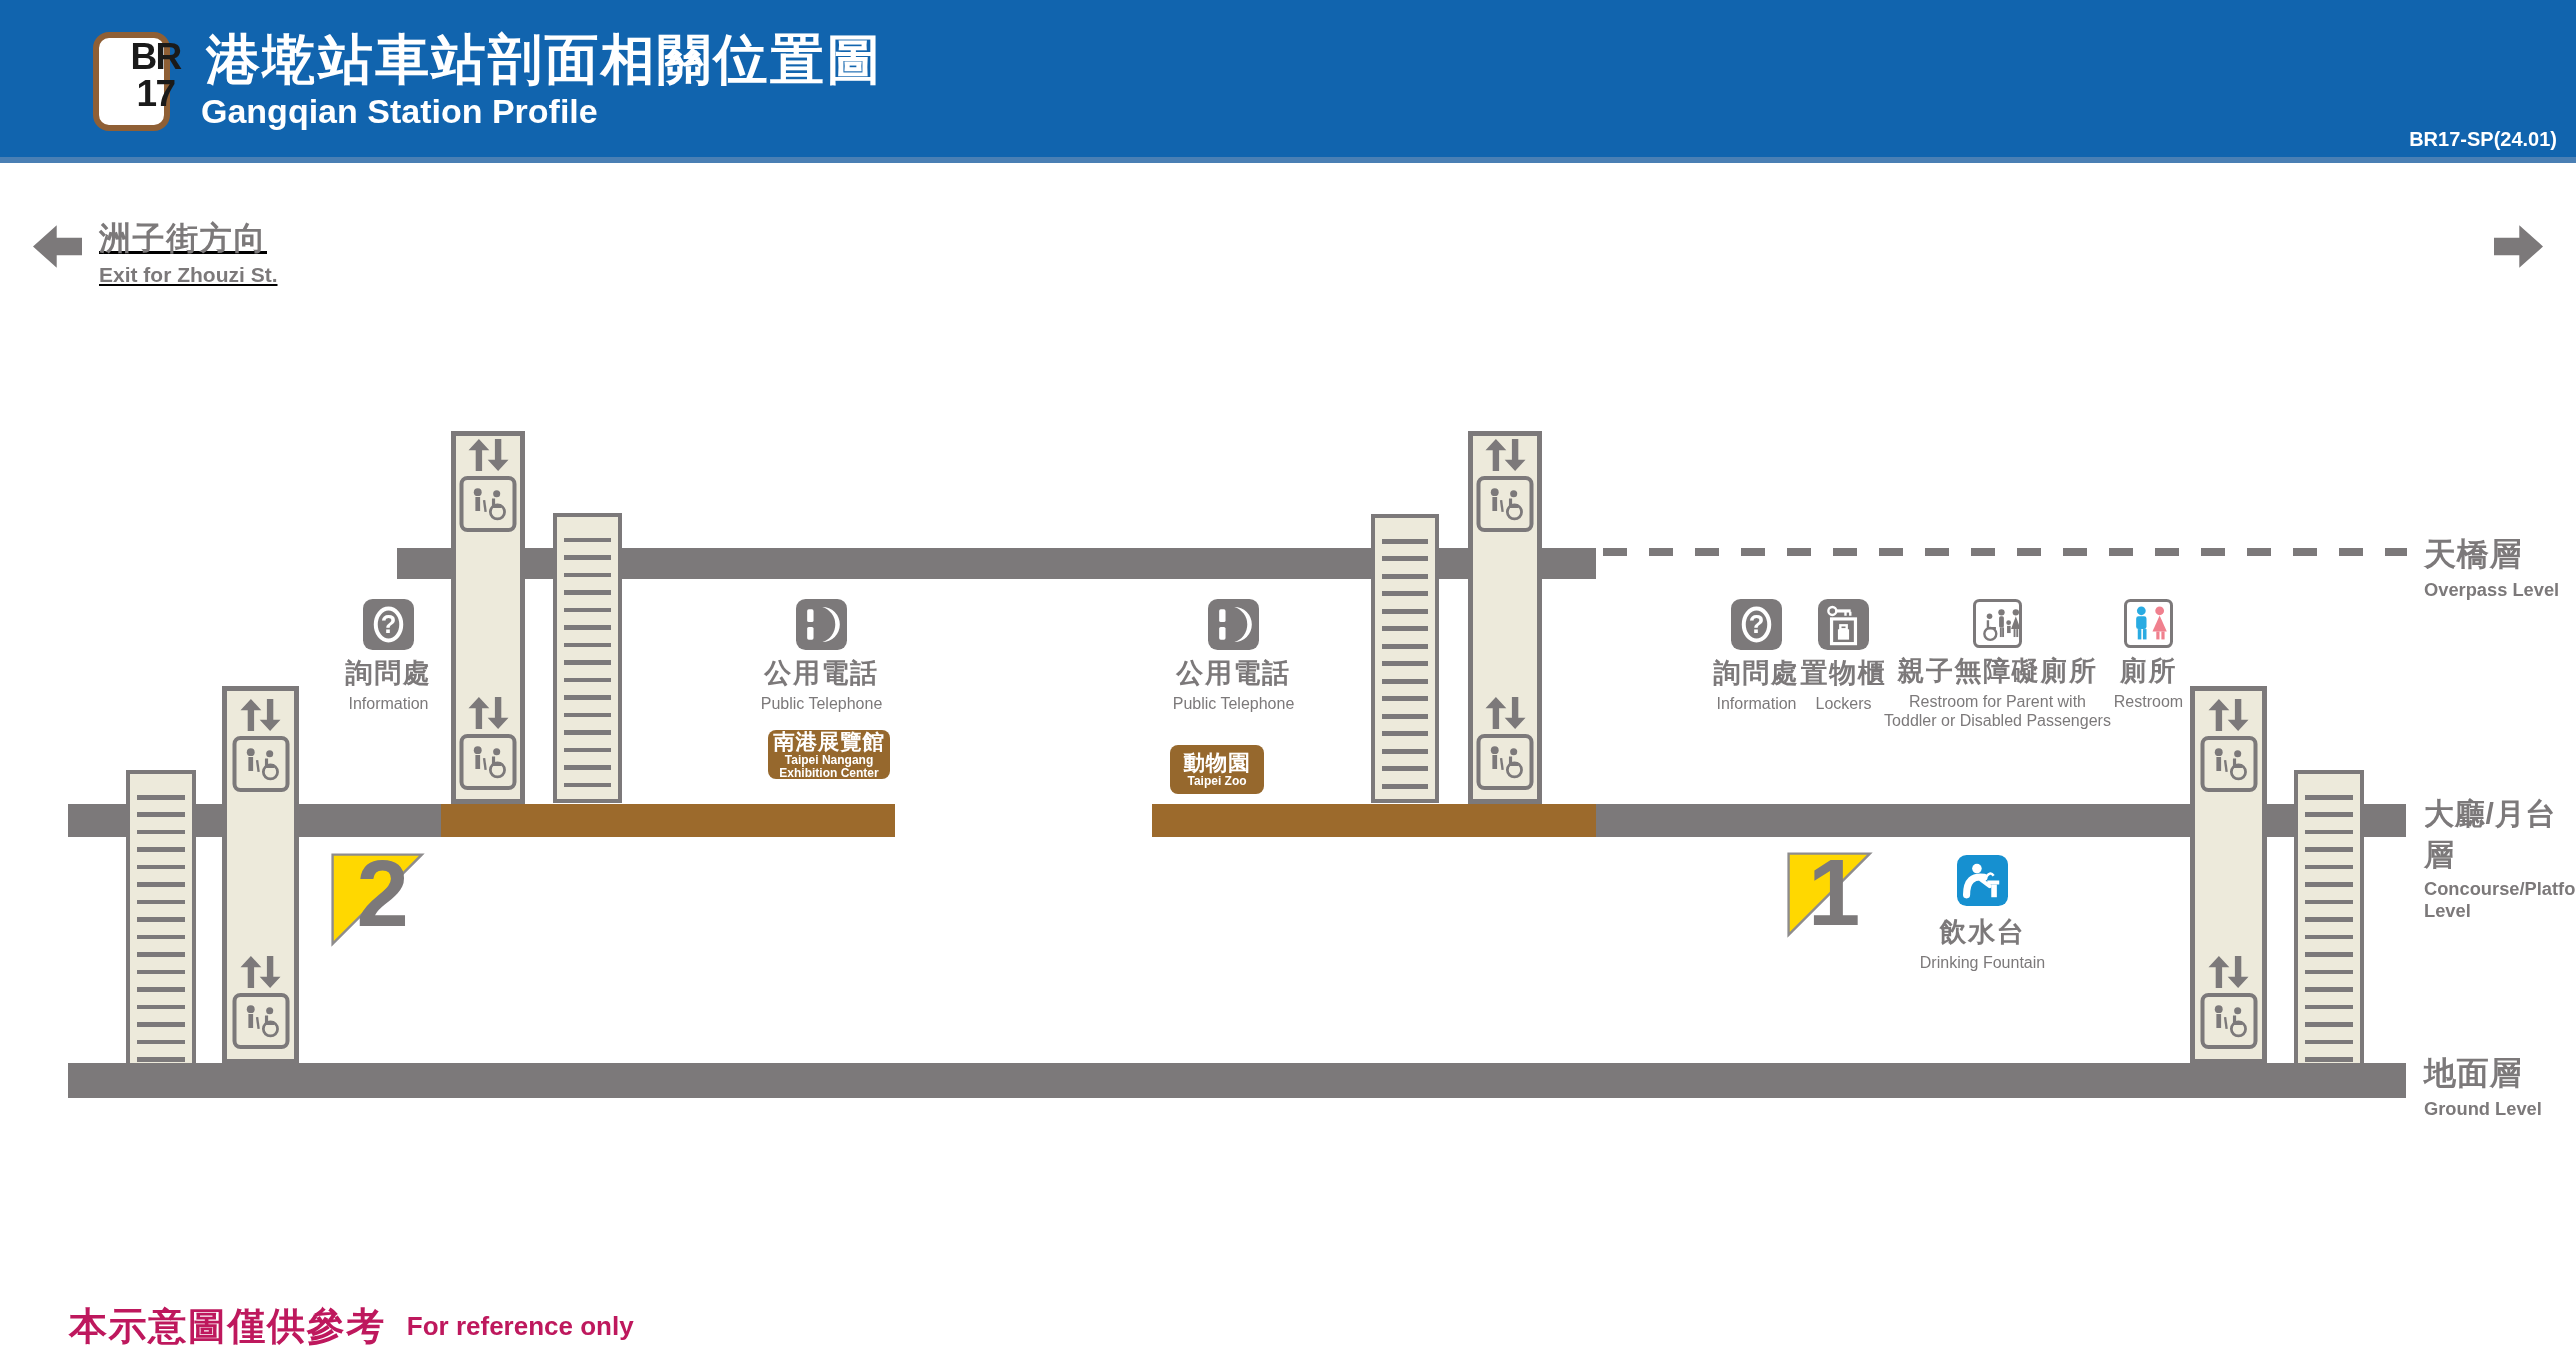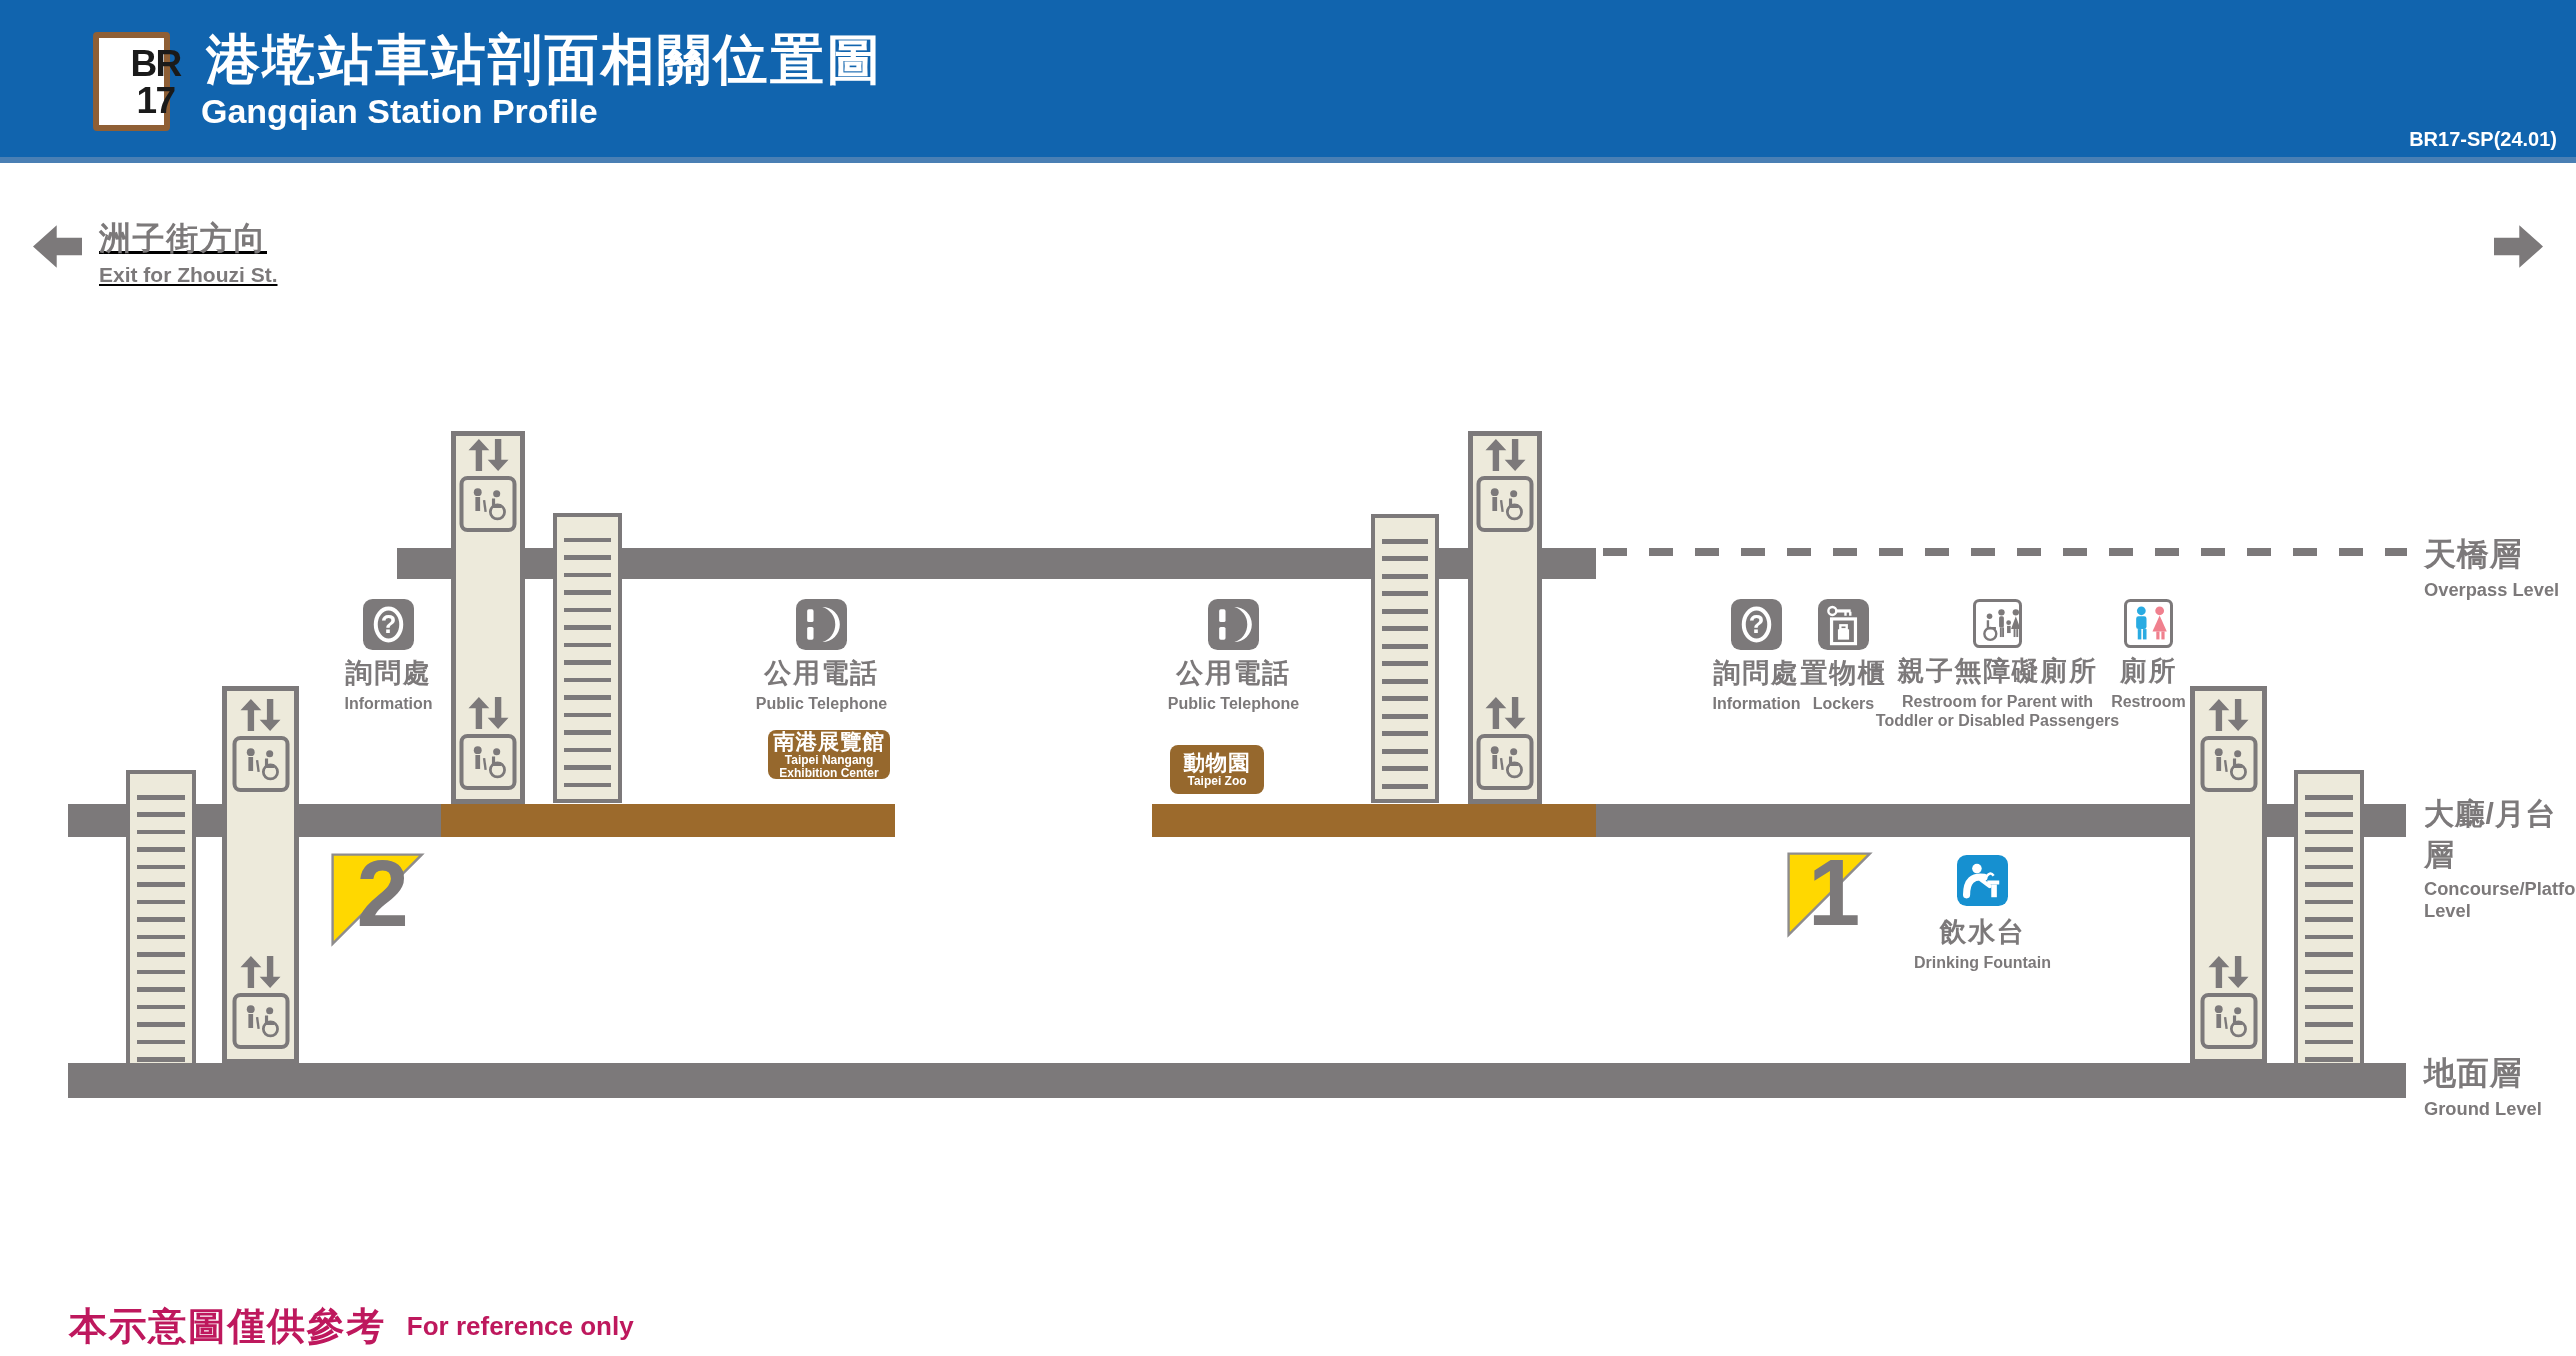--- a/index.html
+++ b/index.html
@@ -2,21 +2,21 @@
 <html style="font-size:12.8px"><head>
 <meta charset="utf-8">
 <style>
   html,body{margin:0;padding:0;background:#fff;}
   body{font-family:"Liberation Sans","DejaVu Sans",sans-serif;}
   #stage{position:relative;width:2576px;height:1356px;background:#ffffff;overflow:hidden;}
   .abs{position:absolute;}
   
   #header{position:absolute;left:0;top:0;width:2576px;height:163px;background:#1164ae;}
   #header .strip{position:absolute;left:0;bottom:0;width:100%;height:6.4px;background:#4a7fb4;}
-  #br-badge{position:absolute;left:93px;top:32px;width:77px;height:99px;background:#fff;border:6.4px solid #8f5f35;border-radius:4px;display:flex;flex-direction:column;justify-content:center;align-items:center;box-sizing:border-box;padding-left:48px;}
+  #br-badge{position:absolute;left:93px;top:32px;width:77px;height:99px;background:#fff;border:6.4px solid #8f5f35;border-radius:16px;display:flex;flex-direction:column;align-items:center;box-sizing:border-box;padding-left:48px;}
   #br-badge div{font-weight:700;font-size:37px;line-height:37px;color:#1a1a1a;letter-spacing:-1.6px;}
   #title-zh{position:absolute;left:206px;top:24px;font-size:54px;font-weight:700;color:#fff;letter-spacing:2.4px;}
   #title-en{position:absolute;left:201px;top:92px;font-size:34px;font-weight:700;color:#fff;}
   #doc-code{position:absolute;right:19px;top:128px;font-size:20px;font-weight:700;color:#fff;}
   
   .dir-zh{font-size:32px;font-weight:700;color:#7c797a;letter-spacing:1.6px;}
   .dir-en{font-size:21px;font-weight:700;color:#7c797a;margin-top:1.6px;}
   #dir-left{position:absolute;left:99px;top:217px;text-decoration:underline;}
   #dir-right{position:absolute;left:2232px;top:217px;width:214px;text-align:right;}
   
@@ -32,21 +32,21 @@
   .stairs{position:absolute;background:#edeadb;border:4.8px solid #7c797a;box-sizing:border-box;}
   .stairs .treads{position:absolute;left:7.2px;right:7.2px;top:8px;bottom:0;
     background:repeating-linear-gradient(to bottom,#edeadb 0 12.8px,#7c797a 12.8px 17.5px);}
   .elev{position:absolute;background:#edeadb;border:5.6px solid #7c797a;box-sizing:border-box;}
   .grp{position:absolute;left:50%;transform:translateX(-50%);display:flex;flex-direction:column;align-items:center;}
   .ebox{width:57px;height:56px;border:4.8px solid #7c797a;border-radius:8px;box-sizing:border-box;display:flex;align-items:center;justify-content:center;margin-top:4.8px;background:#edeadb;}
   
   .fac{position:absolute;width:239px;display:flex;flex-direction:column;align-items:center;text-align:center;}
   .fac.wide{width:271px;}
   .fzh{font-size:27px;font-weight:700;color:#7c797a;letter-spacing:1.6px;margin-top:4.8px;}
-  .fen{font-size:16px;font-weight:700;color:#7c797a;line-height:19px;margin-top:3.2px;}
+  .fen{font-size:16px;font-weight:400;color:#7c797a;line-height:19px;margin-top:3.2px;}
   .plain-icon{width:49px;height:49px;background:#fff;border:3.2px solid #7c797a;border-radius:6.4px;box-sizing:border-box;display:flex;align-items:center;justify-content:center;}
   
   .bsign{position:absolute;background:#96682d;border-radius:8px;color:#fff;text-align:center;display:flex;flex-direction:column;justify-content:center;box-sizing:border-box;padding:1.6px 4.8px;}
   .bsign .szh{font-size:21.5px;font-weight:700;line-height:24px;letter-spacing:0.8px;}
   .bsign .sen{font-size:12px;font-weight:700;line-height:12.8px;}
   
   .pbadge{position:absolute;}
   .pbadge .digit{position:absolute;top:-4.8px;font-size:94px;line-height:91px;font-weight:700;color:#7c797a;}
   
   #footer{position:absolute;left:69px;top:1301px;display:flex;align-items:center;gap:21px;color:#be185d;}

